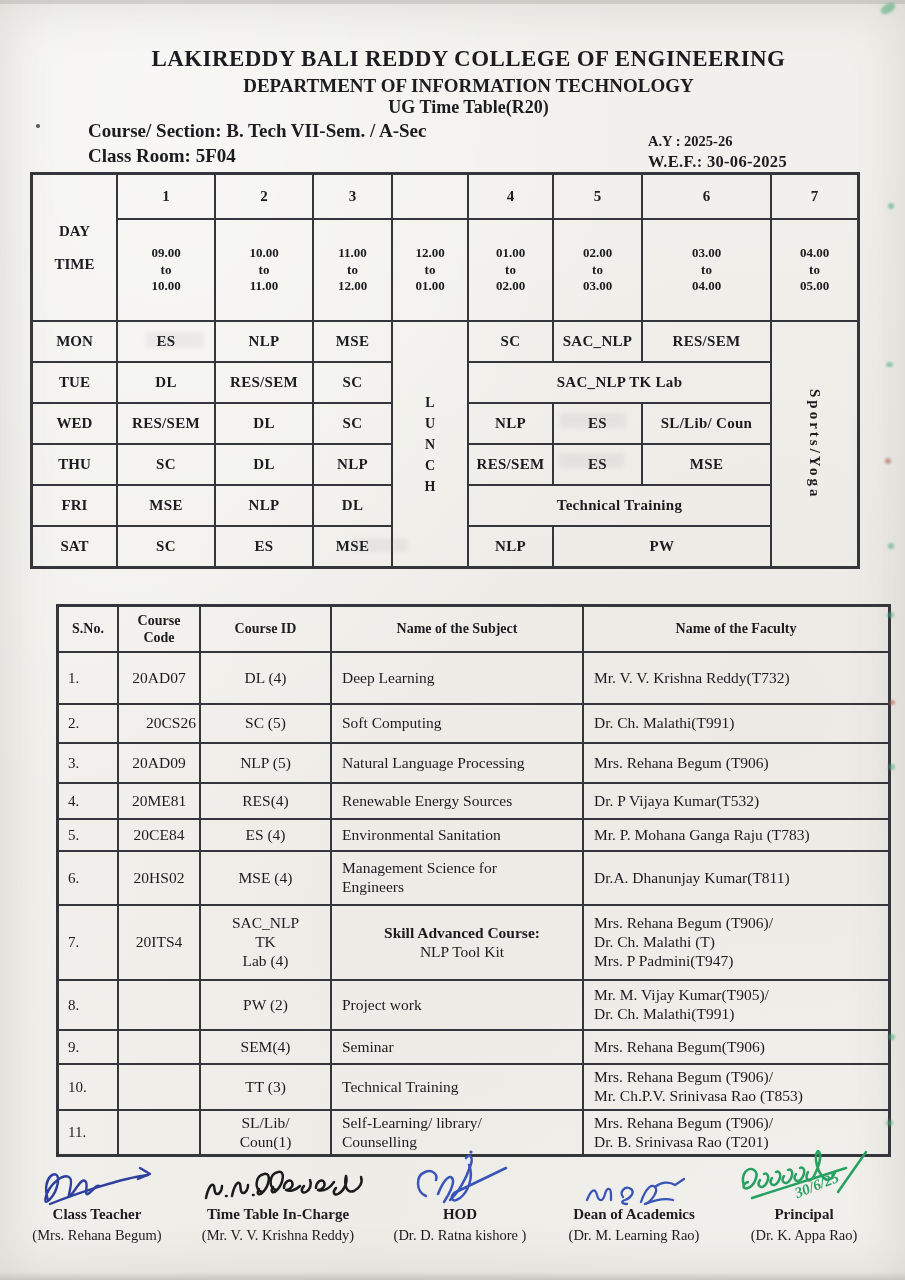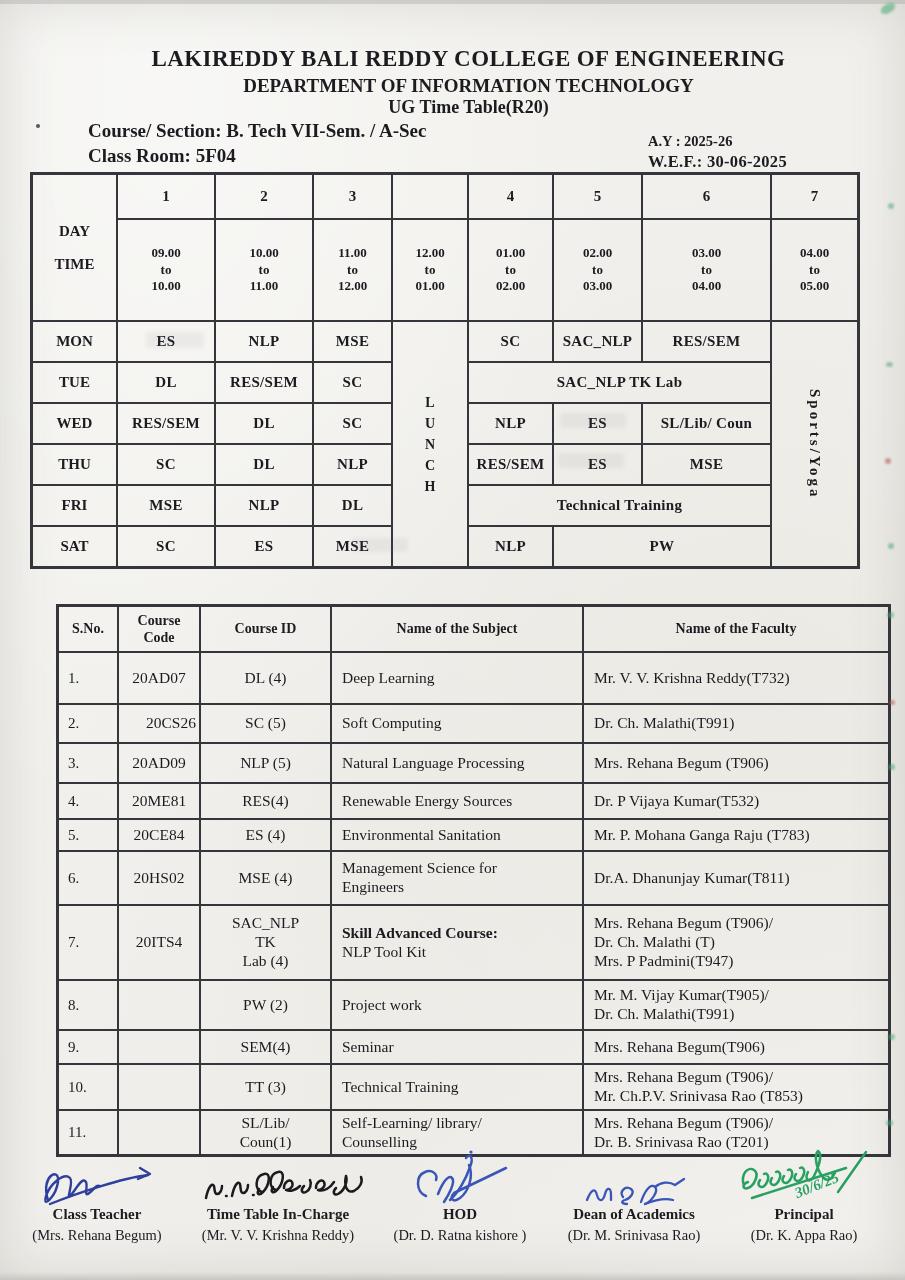--- a/index.html
+++ b/index.html
@@ -206,21 +206,21 @@
       <div class="ct-cell ct-code" style="grid-area: 7 / 2;">20HS02</div>
       <div class="ct-cell ct-id" style="grid-area: 7 / 3;">MSE (4)</div>
       <div class="ct-cell ct-sub" style="grid-area: 7 / 4;">Management Science for
 Engineers</div>
       <div class="ct-cell ct-fac" style="grid-area: 7 / 5;">Dr.A. Dhanunjay Kumar(T811)</div>
       <div class="ct-cell ct-sno" style="grid-area: 8 / 1;">7.</div>
       <div class="ct-cell ct-code" style="grid-area: 8 / 2;">20ITS4</div>
       <div class="ct-cell ct-id" style="grid-area: 8 / 3;">SAC_NLP
 TK
 Lab (4)</div>
-      <div class="ct-cell ct-sub" style="grid-area: 8 / 4;"><b>Skill Advanced Course:</b><span>NLP Tool Kit</span></div>
+      <div class="ct-cell ct-sub" style="grid-area: 8 / 4; align-items: center;"><b>Skill Advanced Course:</b><span>NLP Tool Kit</span></div>
       <div class="ct-cell ct-fac" style="grid-area: 8 / 5;">Mrs. Rehana Begum (T906)/
 Dr. Ch. Malathi (T)
 Mrs. P Padmini(T947)</div>
       <div class="ct-cell ct-sno" style="grid-area: 9 / 1;">8.</div>
       <div class="ct-cell ct-code" style="grid-area: 9 / 2;"></div>
       <div class="ct-cell ct-id" style="grid-area: 9 / 3;">PW (2)</div>
       <div class="ct-cell ct-sub" style="grid-area: 9 / 4;">Project work</div>
       <div class="ct-cell ct-fac" style="grid-area: 9 / 5;">Mr. M. Vijay Kumar(T905)/
 Dr. Ch. Malathi(T991)</div>
       <div class="ct-cell ct-sno" style="grid-area: 10 / 1;">9.</div>
@@ -287,21 +287,21 @@
 
     <div class="sig-group" style="left:545px;width:178px;">
       <svg class="sig" style="left:34px;top:24px;" width="116" height="36" viewBox="0 0 116 36" stroke="var(--sig_blue2)" stroke-width="2.3">
         <path d="M8,26 C12,16 16,13 18,21 C20,28 24,28 26,20 C28,13 32,13 32,21 L32,26"></path>
         <path d="M44,23 C40,18 46,11 52,15 C56,18 52,24 46,26 C42,27 42,30 48,30"></path>
         <path d="M62,28 C66,16 72,9 76,13 C80,17 72,28 66,30"></path>
         <path d="M76,13 C82,8 90,7 96,11 L105,5"></path>
         <path d="M66,30 C76,26 86,24 94,26"></path>
       </svg>
       <div class="sig-role">Dean of Academics</div>
-      <div class="sig-name">(Dr. M. Srinivasa Rao)</div>
+      <div class="sig-name">(Dr. M. Learning Rao)</div>
     </div>
 
     <div class="sig-group" style="left:716px;width:176px;">
       <svg class="sig" style="left:18px;top:-4px;" width="150" height="66" viewBox="0 0 150 66" stroke="var(--sig_green)" stroke-width="2.5">
         <path d="M10,40 C6,28 14,20 20,24 C26,28 20,40 14,42 C8,44 8,38 14,36"></path>
         <path d="M26,34 C22,40 28,44 32,38 C36,32 34,26 30,28"></path>
         <path d="M38,32 C34,38 40,42 44,36 C48,30 46,24 42,26"></path>
         <path d="M50,30 C46,36 52,40 56,34 C60,28 58,22 54,24"></path>
         <path d="M62,28 C58,34 64,38 68,32 C72,26 70,20 66,22"></path>
         <path d="M74,26 C70,34 76,38 80,30 C86,18 88,8 84,5 C80,9 82,22 88,30 C92,36 98,34 100,28"></path>

